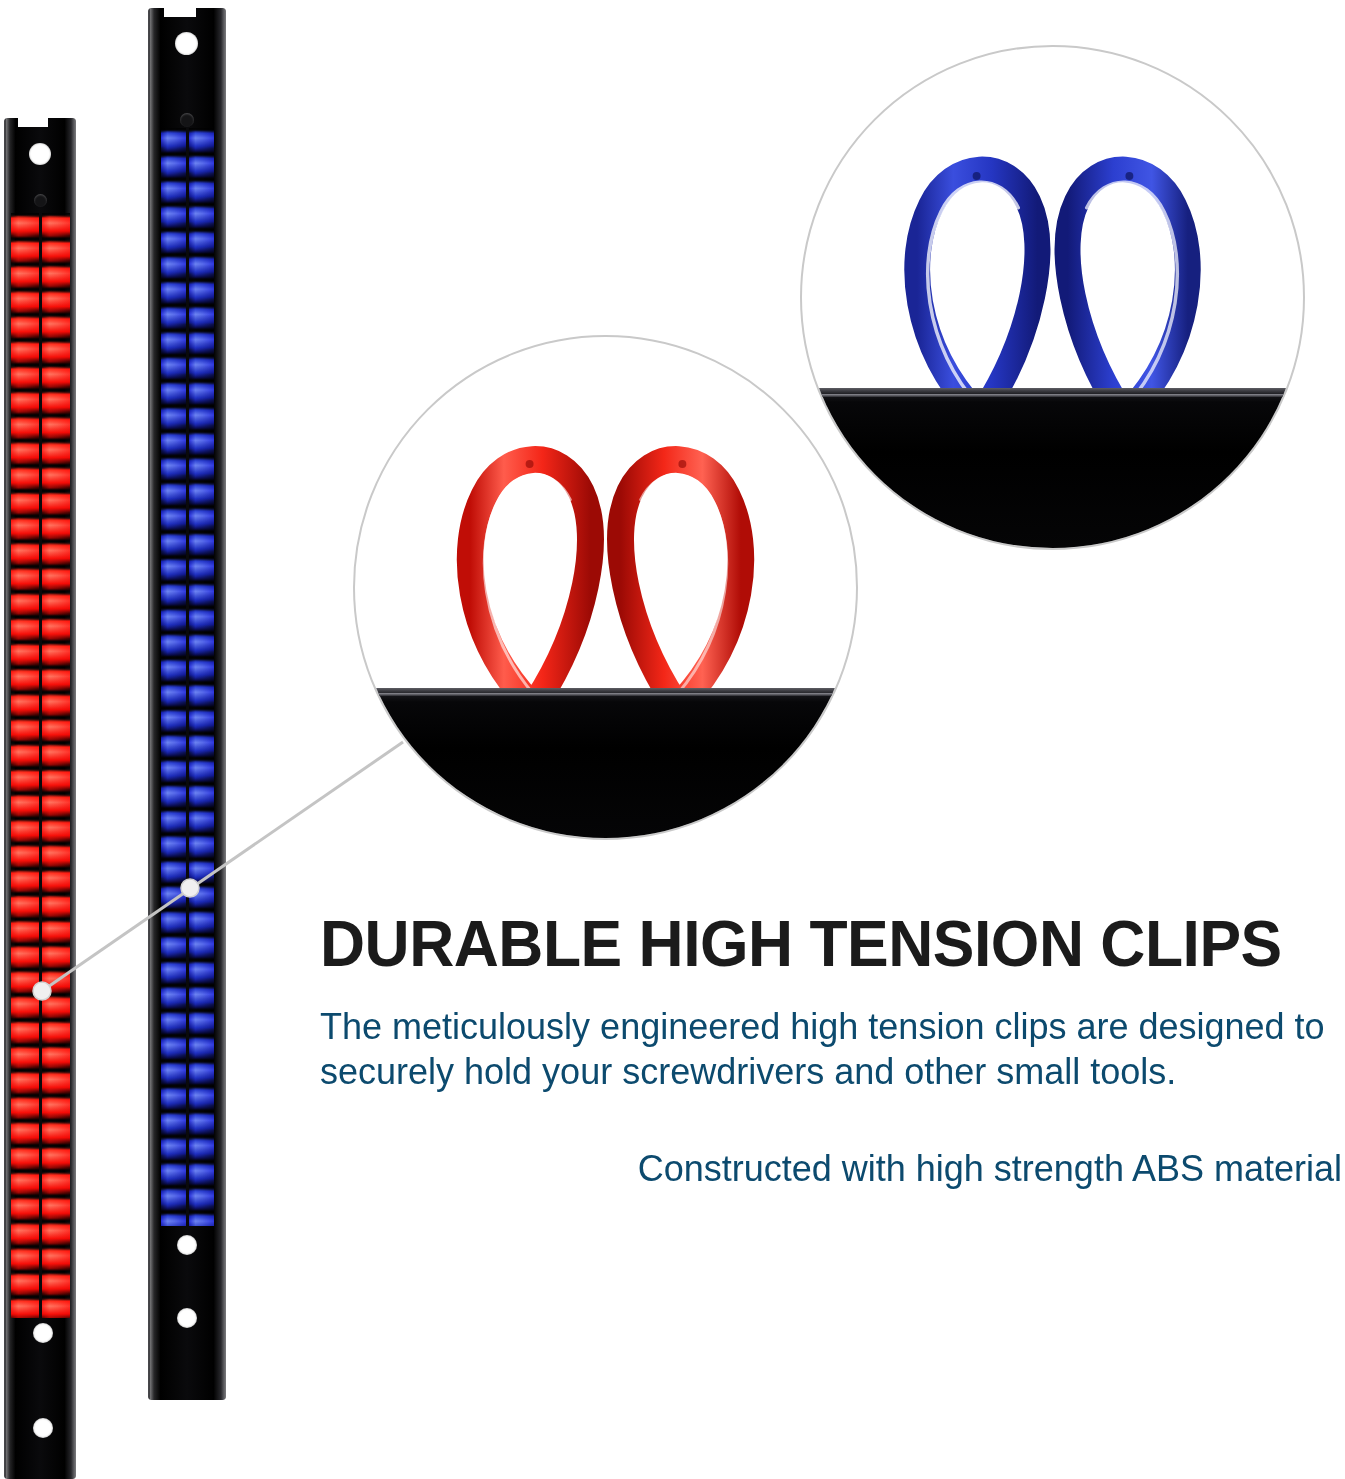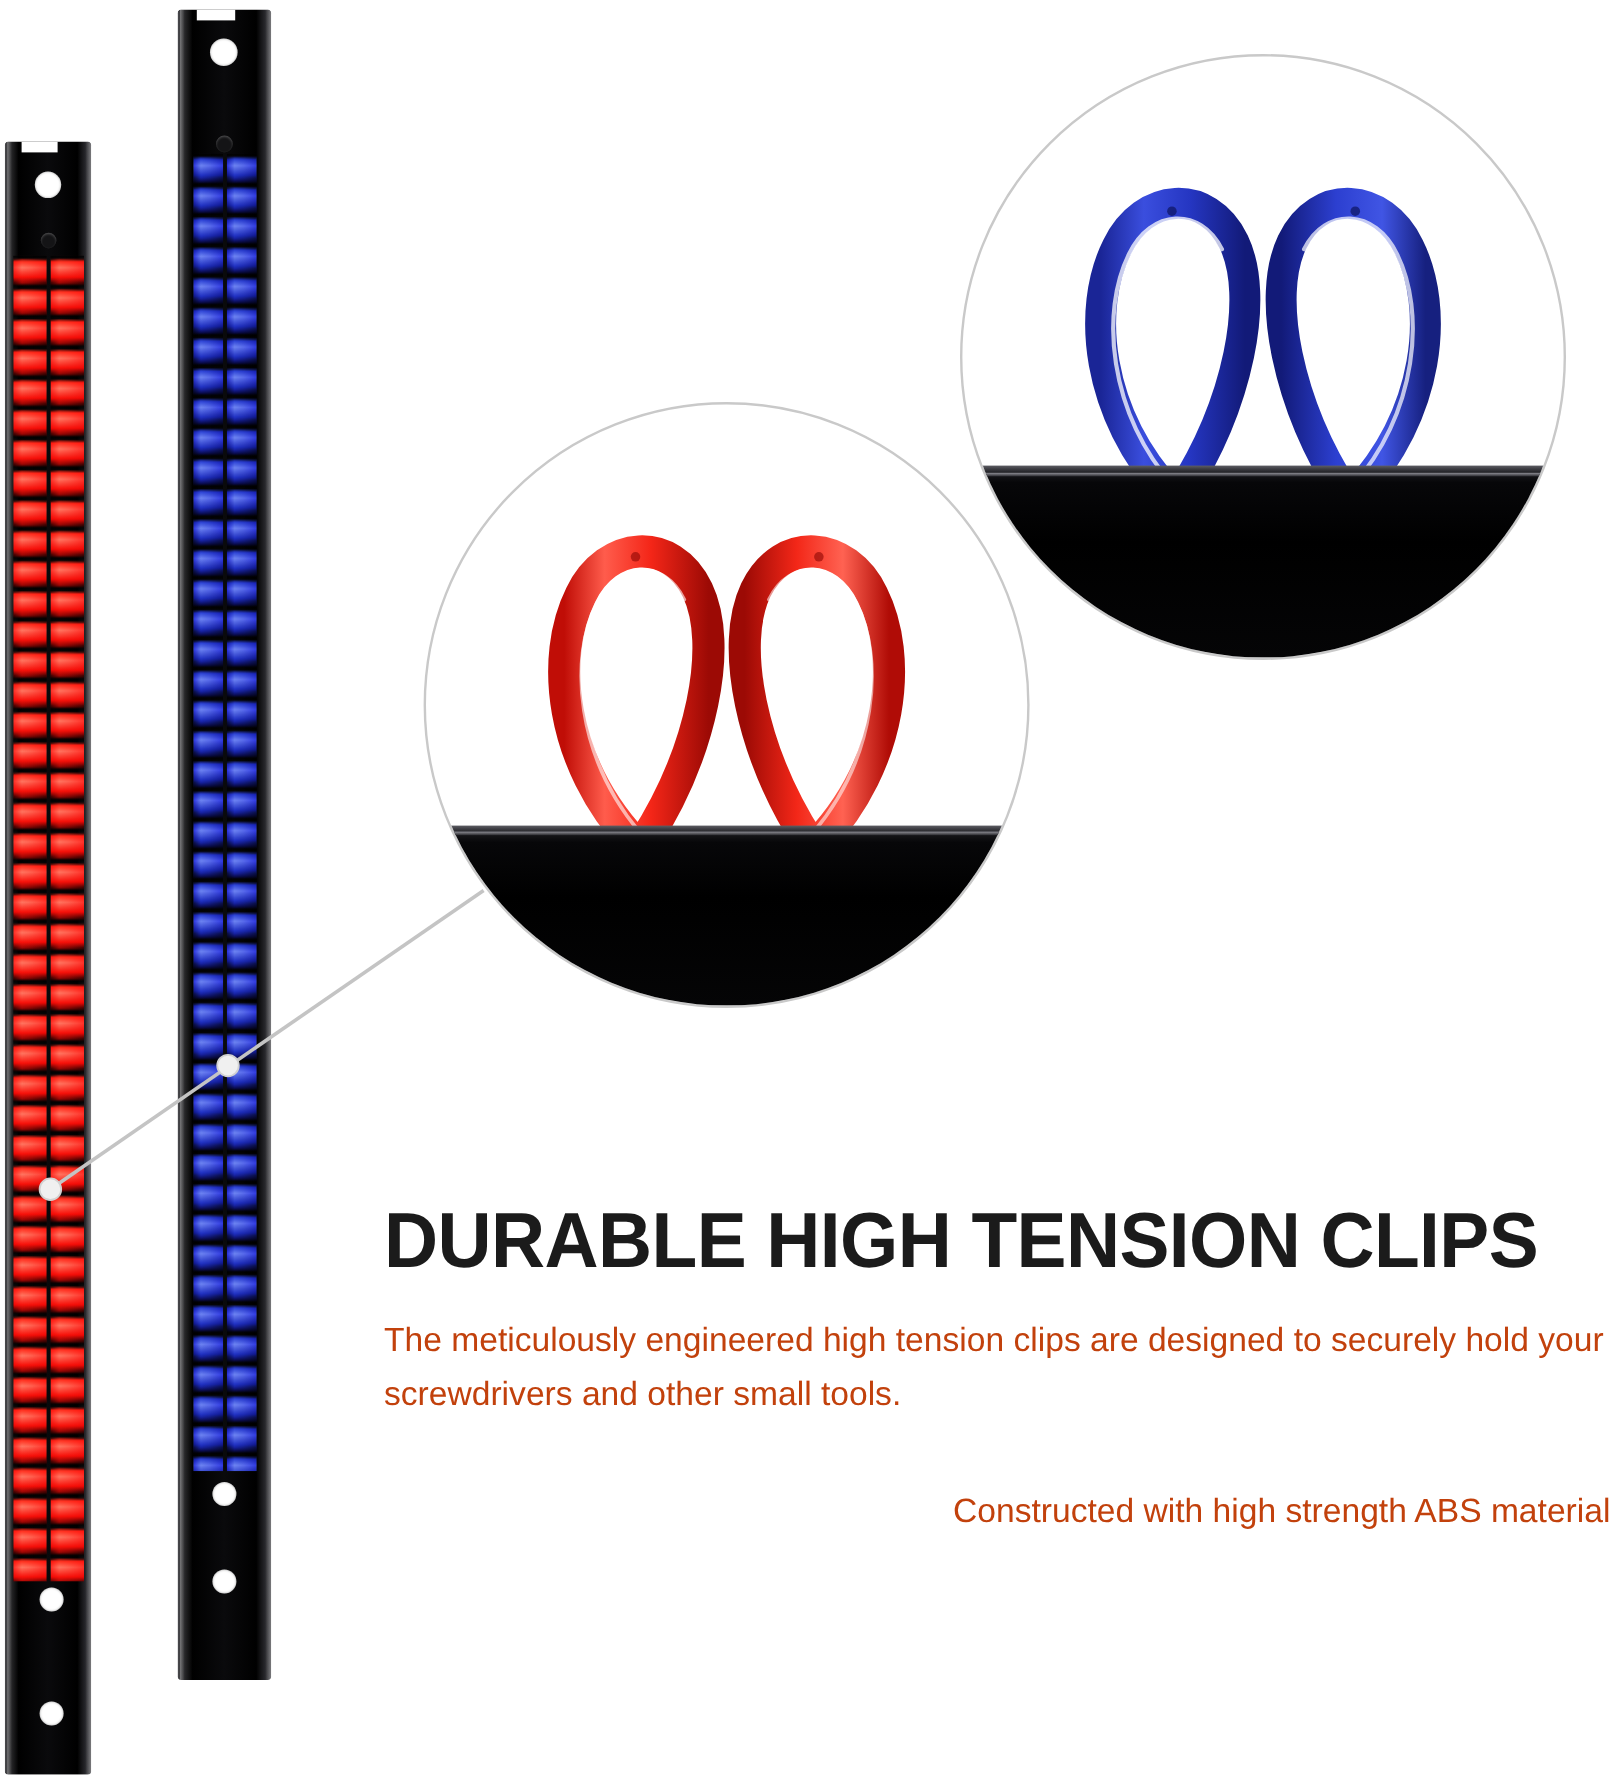--- a/index.html
+++ b/index.html
@@ -156,42 +156,42 @@
     left: 0; top: 0;
     width: 1345px;
     height: 1479px;
     pointer-events: none;
   }
 
   
   .text-block {
     position: absolute;
     left: 320px;
-    top: 998px;
+    top: 908px;
     width: 1022px;
   }
   .headline {
     margin: 0;
     font-family: "Liberation Sans", sans-serif;
     font-weight: 700;
     font-size: 65px;
     line-height: 72px;
     letter-spacing: -0.5px;
     color: #1b1b1b;
     white-space: nowrap;
     transform: scaleX(0.96);
     transform-origin: left center;
   }
   .body-copy {
     margin: 24px 0 0 0;
     font-family: "Liberation Sans", sans-serif;
     font-weight: 400;
-    font-size: 28px;
+    font-size: 36px;
     line-height: 45px;
-    color: #c2410c;
+    color: #0c4a6e;
     max-width: 1022px;
   }
   .body-copy.second {
     margin-top: 52px;
     text-align: right;
   }
 </style>
 </head>
 <body>
 

